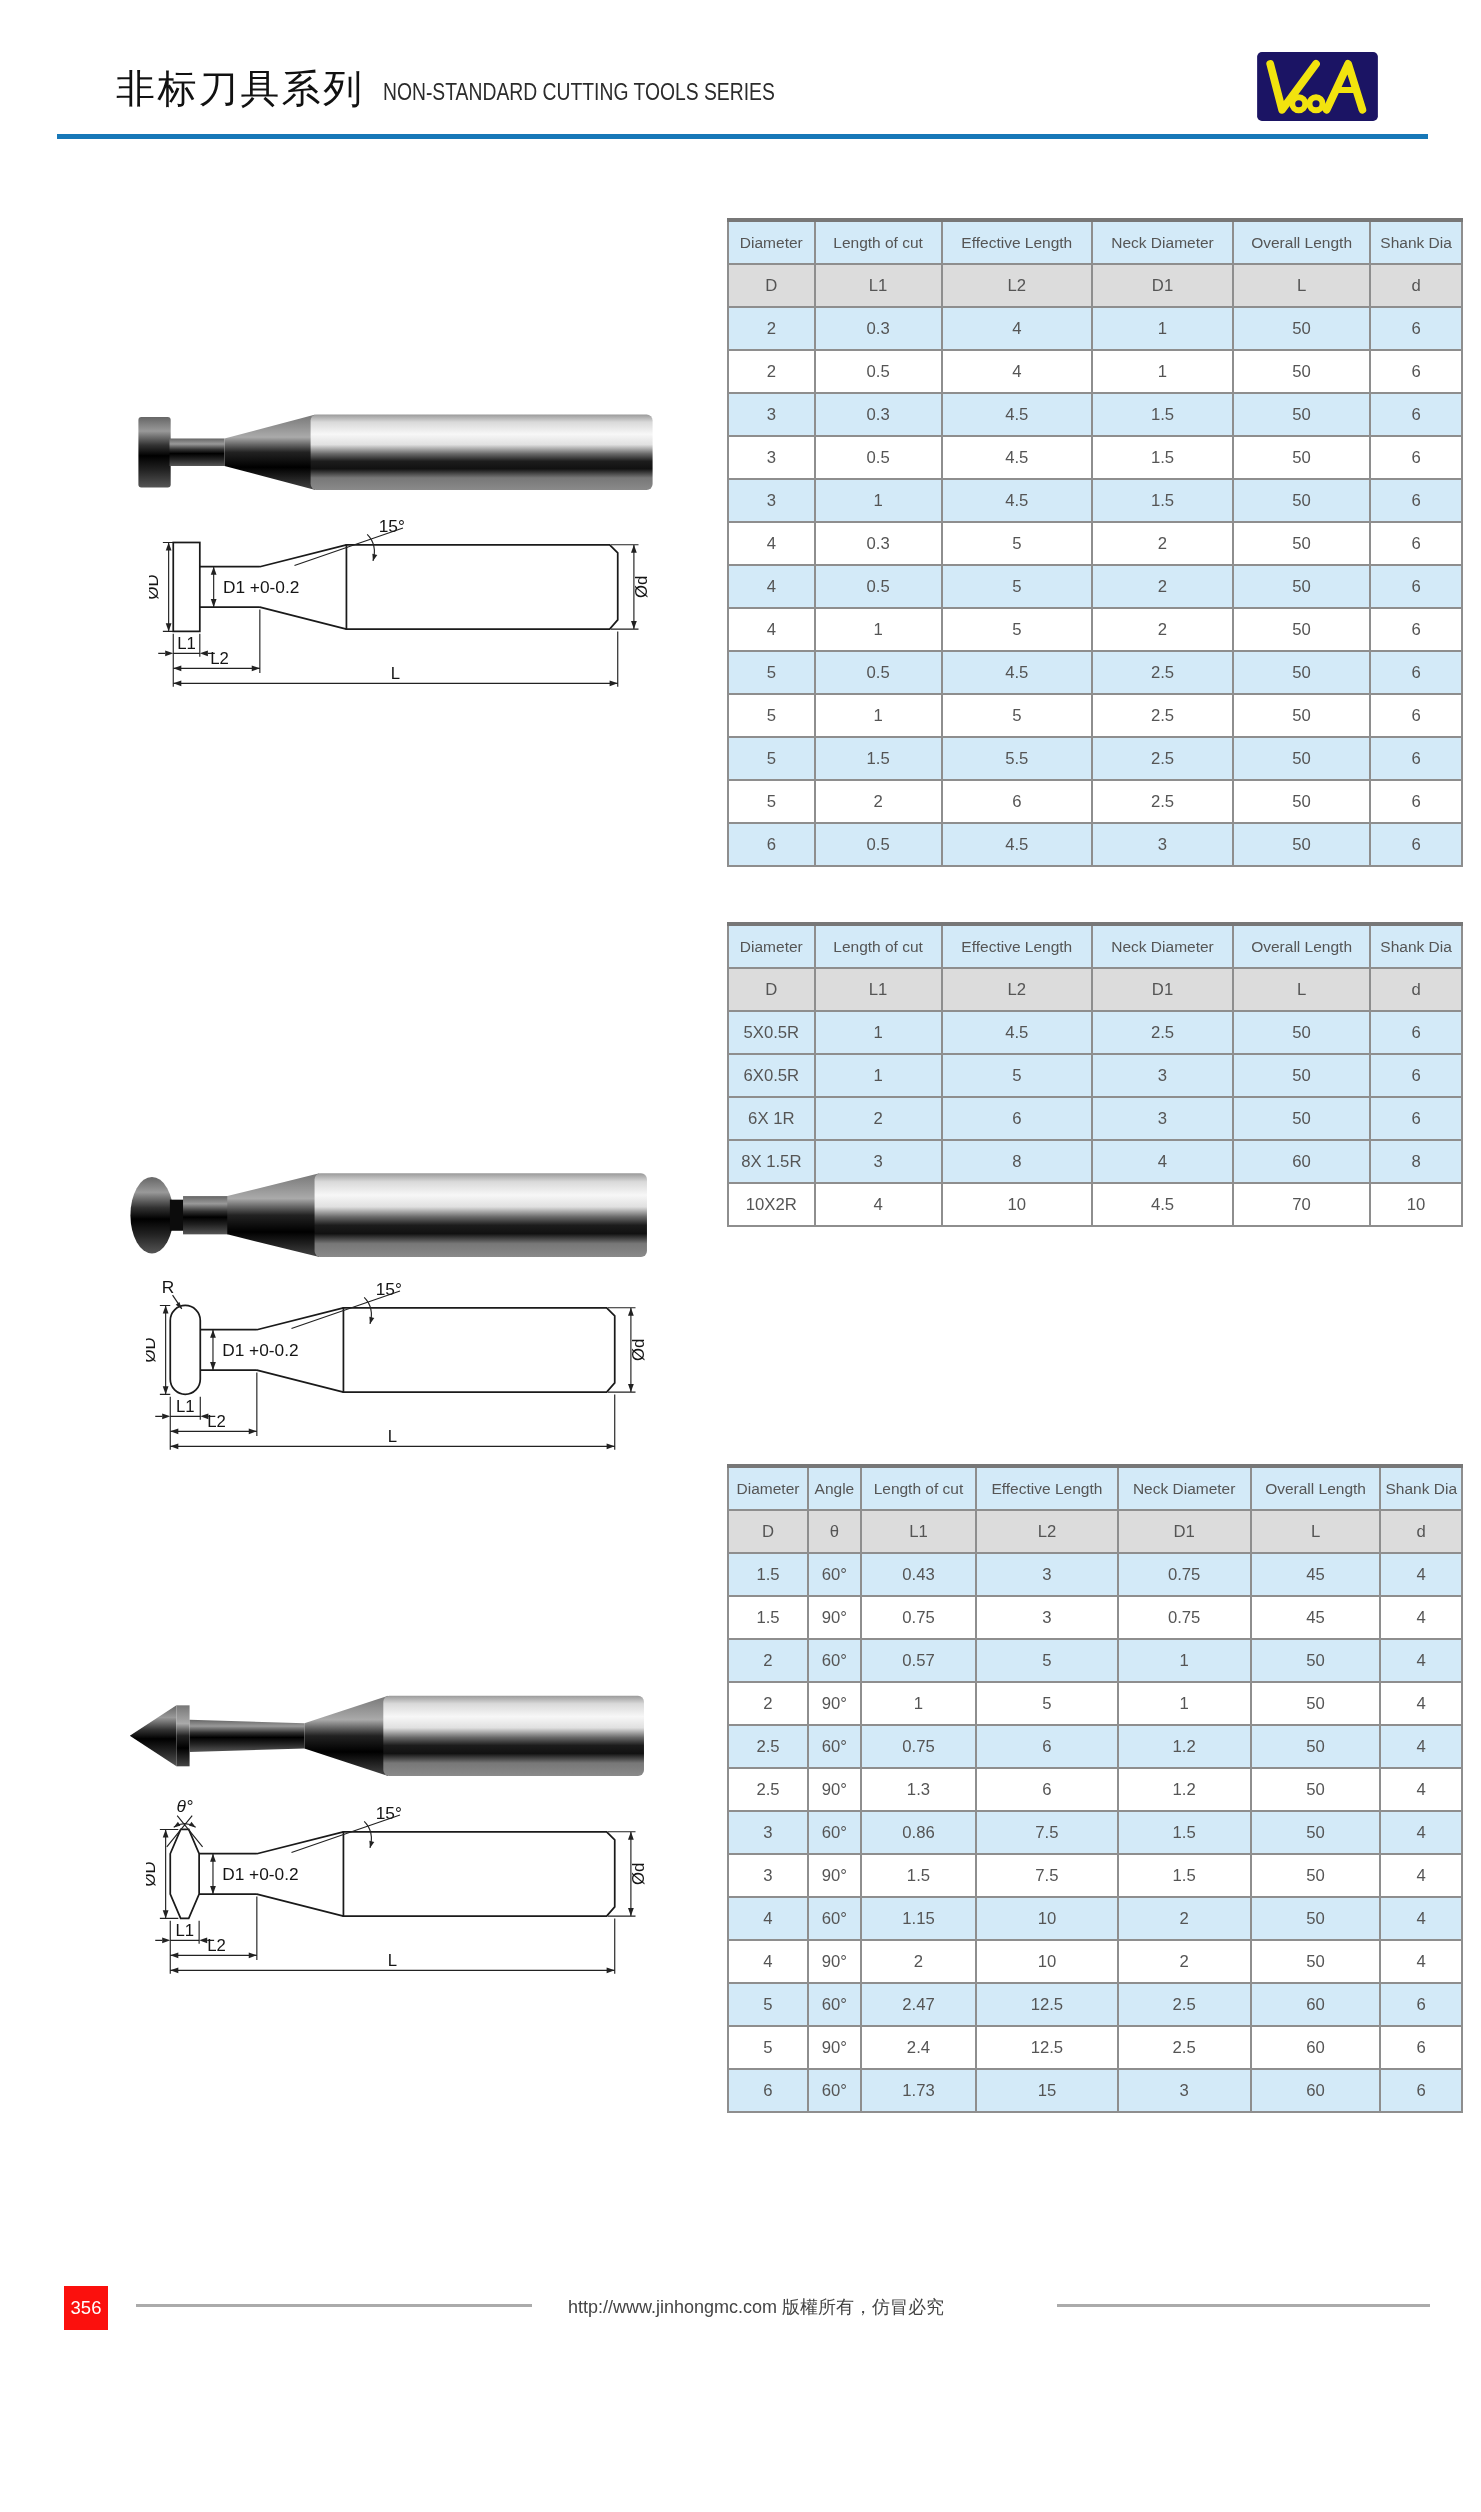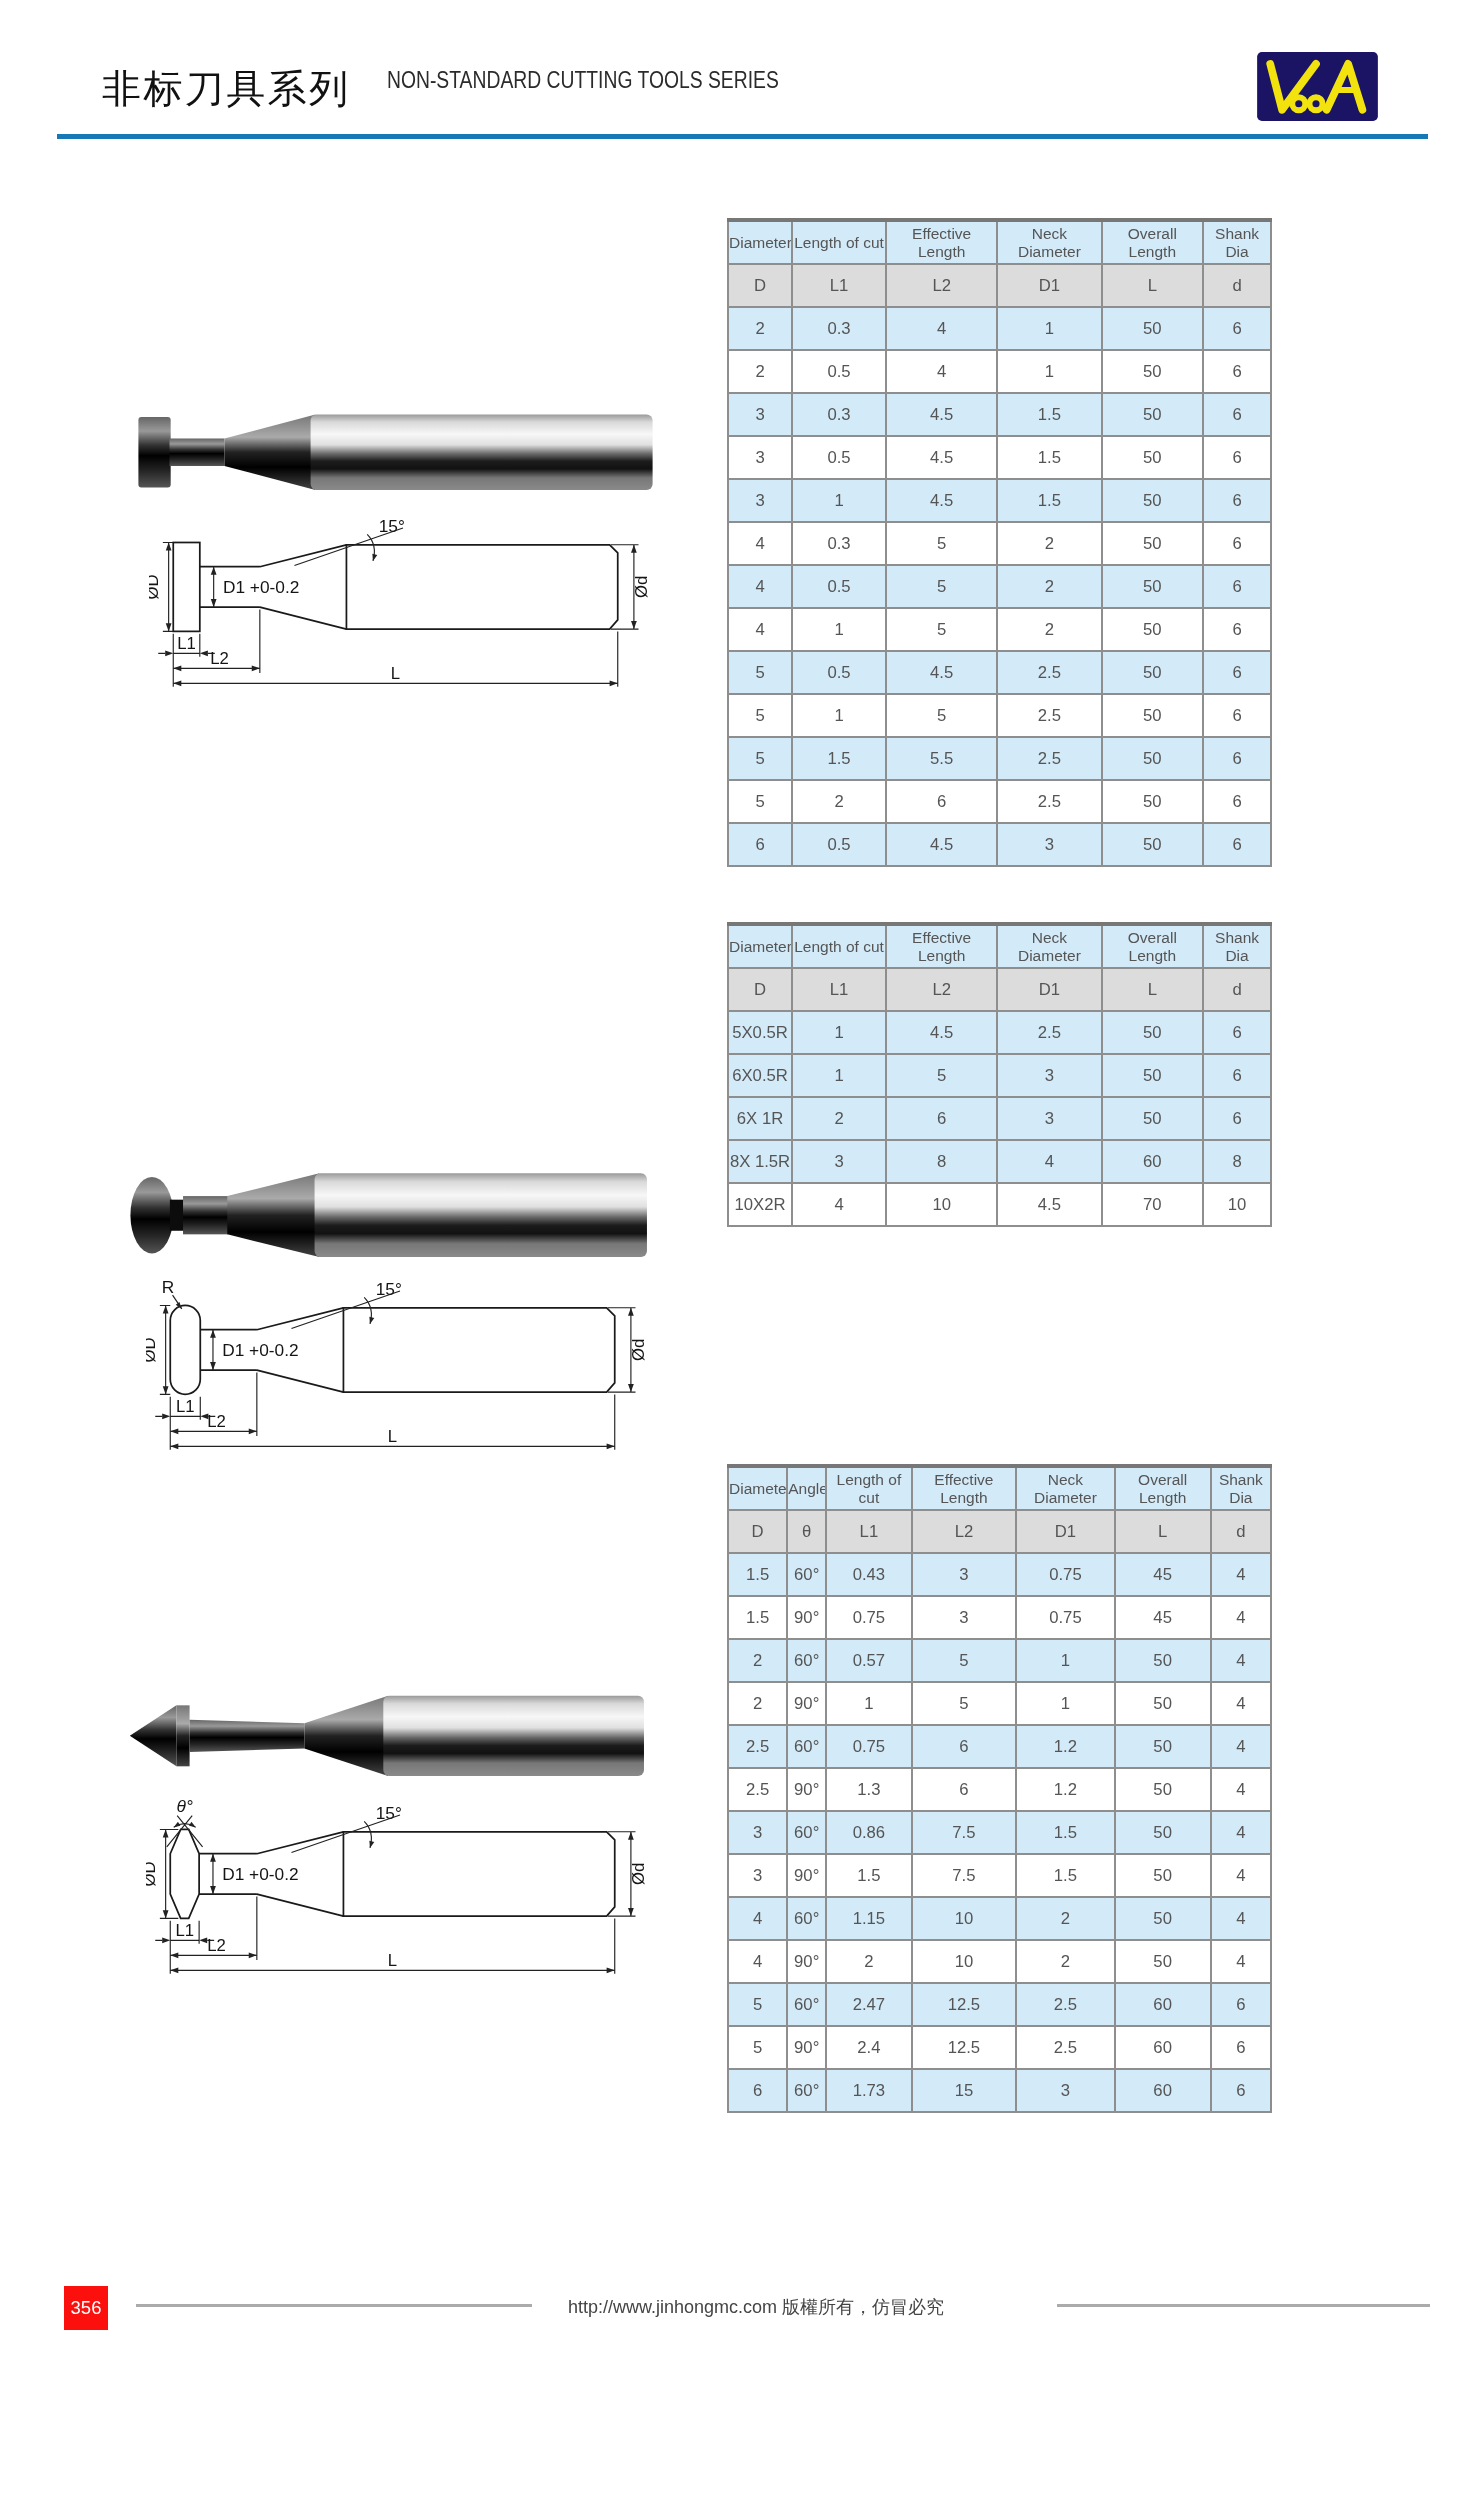--- a/index.html
+++ b/index.html
@@ -4,29 +4,29 @@
 <style>
   :root{
     --accent:#1778b8; --row-blue:#d3eaf8; --sym-gray:#dcdcdc; --border:#8e8e8e;
     --outer-top:#777777; --red:#fb100d; --navy:#1b1464; --yellow:#f2e30e; --txt:#555555;
   }
   html,body{margin:0;padding:0;background:#ffffff;}
   body{font-family:"Liberation Sans","DejaVu Sans",sans-serif;}
   #page{position:relative;width:1481px;height:2512px;background:#fff;overflow:hidden;}
 
   
-  .title-row{position:absolute;left:102px;top:69px;display:flex;align-items:flex-start;gap:37px;white-space:nowrap;}
+  .title-row{position:absolute;left:116px;top:69px;display:flex;align-items:flex-end;gap:19px;white-space:nowrap;}
   .title-zh{font-size:39px;color:#111;letter-spacing:2.4px;line-height:1;}
   .title-en{font-size:23px;color:#2b2b2b;line-height:1;padding-bottom:3.6px;display:inline-block;
             transform:scaleX(.84);transform-origin:left bottom;letter-spacing:0px;}
   .blue-rule{position:absolute;left:57px;top:134px;width:1371px;height:5.4px;background:var(--accent);}
   .logo{position:absolute;left:1257px;top:52px;width:121px;height:69px;}
 
   
-  table.dim-table{position:absolute;left:727px;width:545px;border-collapse:collapse;table-layout:fixed;
+  table.dim-table{position:absolute;left:727px;width:736px;border-collapse:collapse;table-layout:fixed;
                   border:2.4px solid var(--border);border-top:4.2px solid var(--outer-top);}
   table.dim-table th,table.dim-table td{border:2.4px solid var(--border);height:41px;text-align:center;
                   vertical-align:middle;font-weight:normal;color:var(--txt);padding:0;overflow:hidden;}
   table.dim-table th{font-size:15.5px;}
   table.dim-table td{font-size:16.7px;}
   tr.col-head th{background:var(--row-blue);}
   tr.sym-head th{background:var(--sym-gray);font-size:16.7px;}
   tr.row-blue td{background:var(--row-blue);}
   tr.row-white td{background:#ffffff;}
   #table1{top:218px;} #table2{top:922px;} #table3{top:1464px;}

